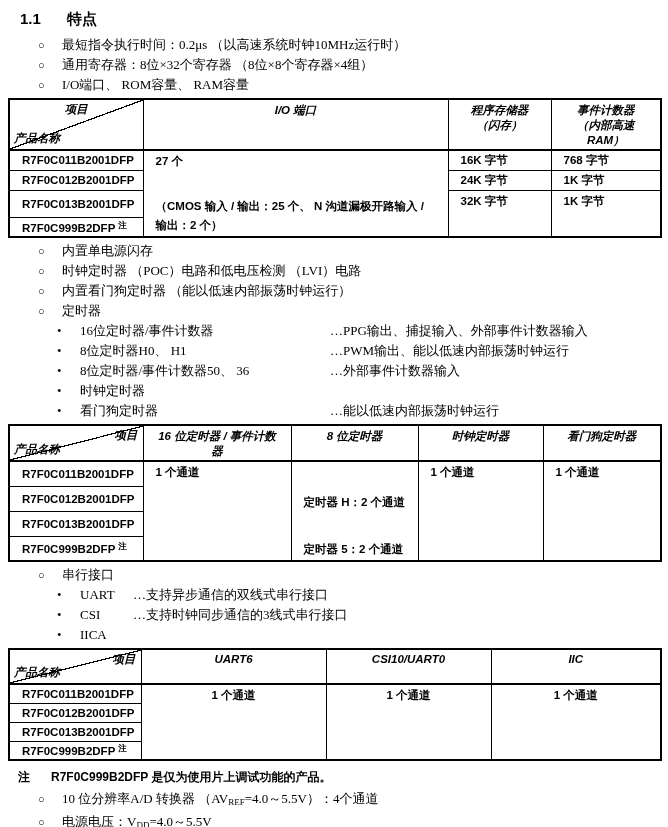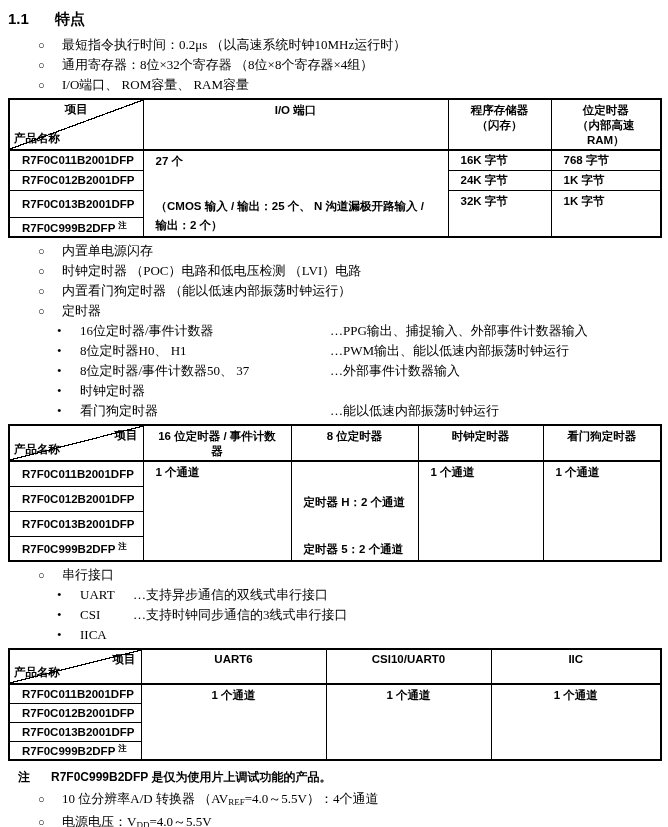--- a/index.html
+++ b/index.html
@@ -6,21 +6,21 @@
   body {
     width:668px; height:827px; overflow:hidden;
     background:#ffffff; color:#000000;
     font-family:"Liberation Serif","DejaVu Serif",serif;
   }
   .page { box-sizing:border-box; width:668px; padding:8px 8px 0 8px; }
 
   
   .heading {
     font-family:"Liberation Sans","DejaVu Sans",sans-serif;
-    font-weight:bold; font-size:15px; margin:2px 0 6px 0;
+    font-weight:bold; font-size:15px; margin:2px 0 6px 12px;
     display:flex;
   }
   .heading .num { width:47px; flex:none; }
 
   
   .b1 { display:flex; line-height:20px; font-size:13px; }
   .m1 { width:24px; margin-left:30px; flex:none; font-size:11px; }
   
   .b2 { display:flex; line-height:20px; font-size:13px; }
   .m2 { width:23px; margin-left:49px; flex:none; }
@@ -36,21 +36,21 @@
     font-weight:bold; font-size:11.5px; margin:3px 0;
     border:2px solid #000;
   }
   table.t td { border:1px solid #000; padding:1px 12px; vertical-align:middle; overflow:hidden; }
   table.t tr.hr td { border-bottom:2px solid #000; vertical-align:top; padding-top:3px; }
   .hc { text-align:center; }
   .vtop { vertical-align:top !important; padding-top:3px !important; }
   .ctr { text-align:center; }
   tr.r20 { height:20px; }
   tr.r19 { height:19px; }
-  tr.hrow { height:35px; }
+  tr.hrow { height:35px;font-style:italic; }
 
   td.corner { position:relative; padding:0 !important;
     background-image:linear-gradient(to bottom right,
       transparent calc(50% - 0.6px), #000 calc(50% - 0.6px),
       #000 calc(50% + 0.6px), transparent calc(50% + 0.6px));
   }
   .c-top-right { position:absolute; top:2px; right:5px; }
   .c-top-center { position:absolute; top:2px; left:0; right:0; text-align:center; }
   .c-bot { position:absolute; bottom:3px; left:4px; }
 
@@ -102,21 +102,21 @@
       <td class="corner">
         <span class="c-top-center">项目</span>
         <span class="c-bot">产品名称</span>
       </td>
       <td class="hc">I/O 端口</td>
       <td class="hc">
         <div>程序存储器</div>
         <div>（闪存）</div>
       </td>
       <td class="hc">
-        <div>位定时器</div>
+        <div>事件计数器</div>
         <div>（内部高速 RAM）</div>
       </td>
     </tr>
     <tr class="r20">
       <td>R7F0C011B2001DFP</td>
       <td class="vtop" rowspan="4">
         <div>27 个</div>
         <div class="line2">（CMOS 输入 / 输出：25 个、 N 沟道漏极开路输入 / 输出：2 个）</div>
       </td>
       <td>16K 字节</td>
@@ -160,21 +160,21 @@
     <span class="name-t">16位定时器/事件计数器</span>
     <span class="desc">…PPG输出、捕捉输入、外部事件计数器输入</span>
   </div>
   <div class="b2">
     <span class="m2">•</span>
     <span class="name-t">8位定时器H0、 H1</span>
     <span class="desc">…PWM输出、能以低速内部振荡时钟运行</span>
   </div>
   <div class="b2">
     <span class="m2">•</span>
-    <span class="name-t">8位定时器/事件计数器50、 37</span>
+    <span class="name-t">8位定时器/事件计数器50、 36</span>
     <span class="desc">…外部事件计数器输入</span>
   </div>
   <div class="b2">
     <span class="m2">•</span>
     <span class="name-t">时钟定时器</span>
     <span class="desc"></span>
   </div>
   <div class="b2">
     <span class="m2">•</span>
     <span class="name-t">看门狗定时器</span>

